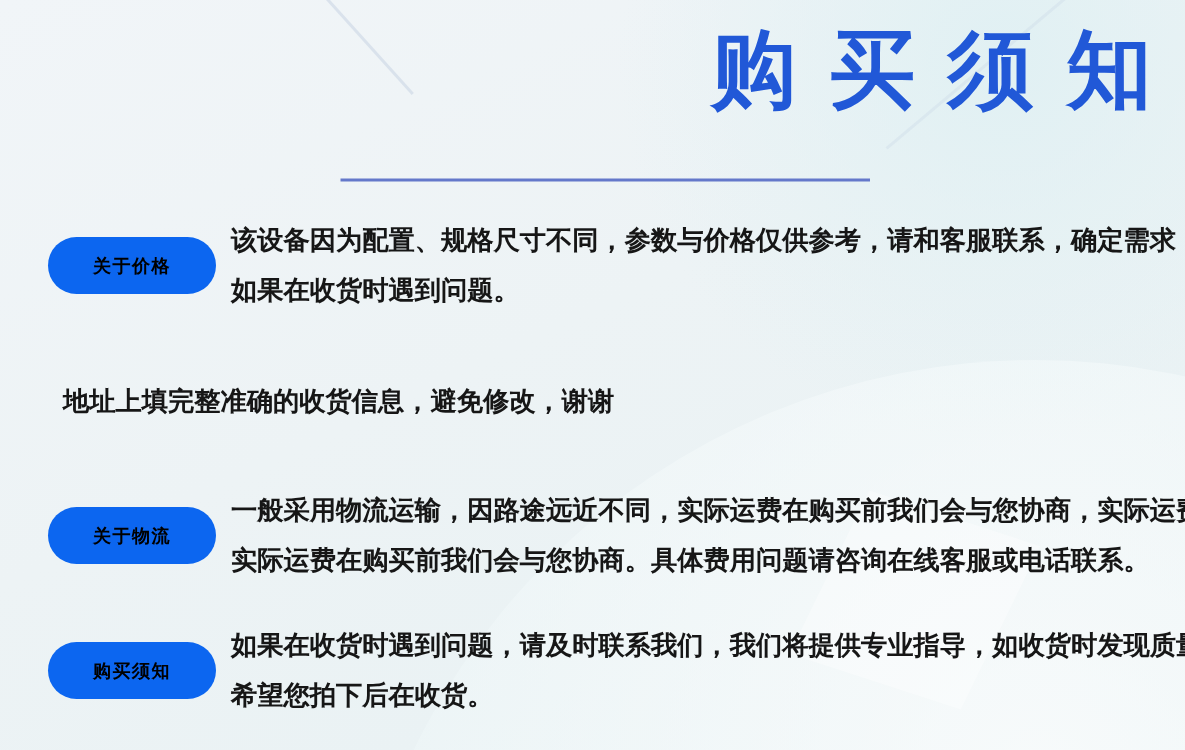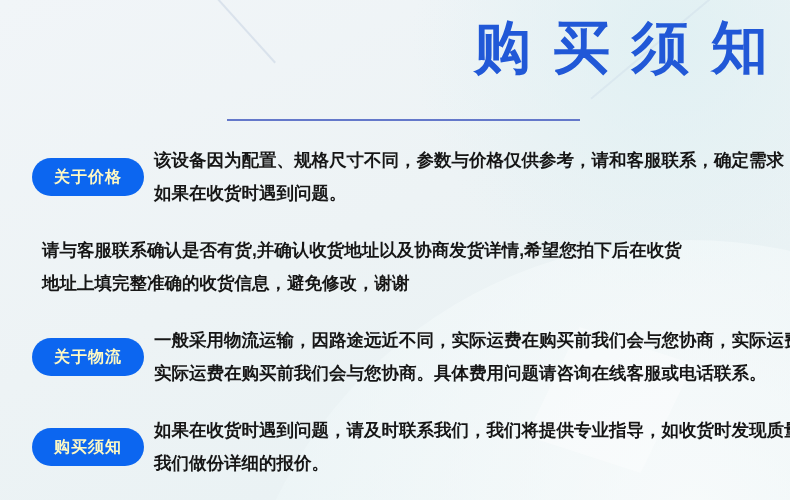--- a/index.html
+++ b/index.html
@@ -78,22 +78,22 @@
     display: flex;
     align-items: center;
     height: 64px;
     margin-bottom: 26px;
   }
   .pill {
     flex: 0 0 112px;
     width: 112px; height: 38px;
     border-radius: 19px;
     background: #0c66f0;
-    color: #fef9c3;
-    font-size: 16px;
+    color: #000000;
+    font-size: 12px;
     font-weight: 700;
     letter-spacing: 1px;
     display: flex;
     align-items: center;
     justify-content: center;
   }
   .text {
     margin-left: 10px;
     width: 614px;
     font-size: 17.5px;
@@ -122,35 +122,34 @@
     <section class="row">
       <div class="pill">关于价格</div>
       <div class="text">
         <div>该设备因为配置、规格尺寸不同，参数与价格仅供参考，请和客服联系，确定需求，</div>
         <div>如果在收货时遇到问题。</div>
       </div>
     </section>
 
     <section class="row">
       <div class="text">
-        <div>请与客服联系确认是否有货,并确认收货地址以及协商发货详情,希望您拍下后在收货</div>
         <div>地址上填完整准确的收货信息，避免修改，谢谢</div>
       </div>
     </section>
 
     <section class="row">
       <div class="pill">关于物流</div>
       <div class="text">
         <div>一般采用物流运输，因路途远近不同，实际运费在购买前我们会与您协商，实际运费</div>
         <div>实际运费在购买前我们会与您协商。具体费用问题请咨询在线客服或电话联系。</div>
       </div>
     </section>
 
     <section class="row">
       <div class="pill">购买须知</div>
       <div class="text">
         <div>如果在收货时遇到问题，请及时联系我们，我们将提供专业指导，如收货时发现质量</div>
-        <div>我们做份详细的报价。</div>
+        <div>希望您拍下后在收货。</div>
       </div>
     </section>
 
   </div>
 </div>
 
 </body></html>

